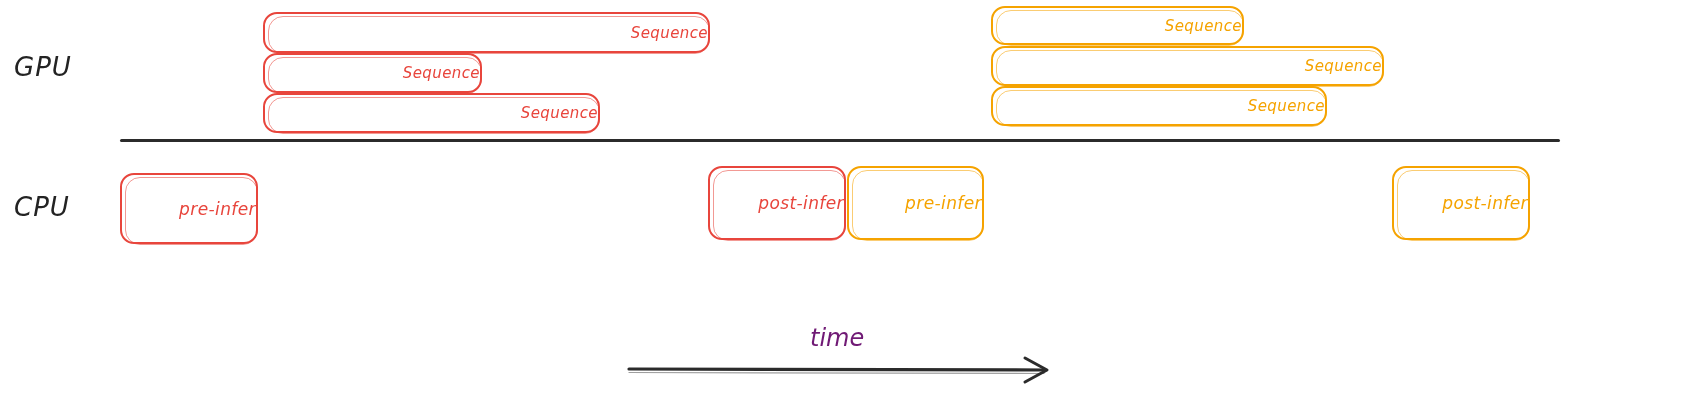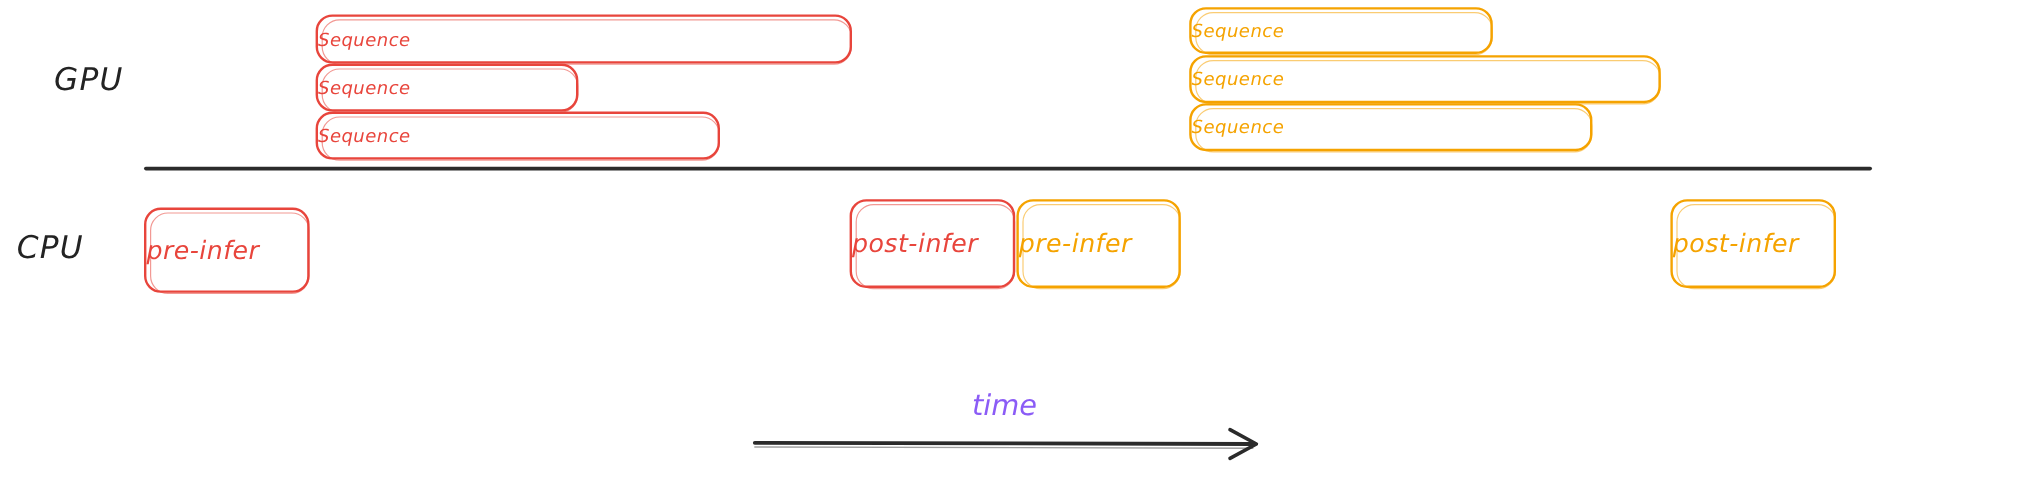--- a/index.html
+++ b/index.html
@@ -34,67 +34,67 @@
     border-radius: 2px;
   }
   .sketch-box {
     position: absolute;
     box-sizing: border-box;
     border-style: solid;
     border-width: 2.6px;
     border-radius: 14px;
     display: flex;
     align-items: center;
-    justify-content: flex-start;
+    justify-content: flex-end;
     background: transparent;
   }
   .sketch-box .box-label {
     font-family: "DejaVu Sans", sans-serif;
     font-size: 15px;
     font-style: italic;
     letter-spacing: 0.4px;
     white-space: nowrap;
     user-select: none;
   }
   .sketch-box.tall .box-label {
-    font-size: 21px;
+    font-size: 17px;
   }
   .sketch-box::after {
     content: "";
     position: absolute;
     left: 3px;
     right: -2px;
     top: 2px;
     bottom: -3px;
     border-style: solid;
     border-width: 1.3px;
     border-color: inherit;
     border-radius: 15px;
     opacity: 0.55;
     pointer-events: none;
   }
   .axis-label {
     position: absolute;
     font-family: "DejaVu Sans", sans-serif;
     font-size: 24px;
     font-style: italic;
-    color: #8b5cf6;
+    color: #701a75;
     white-space: nowrap;
     user-select: none;
   }
   .axis-arrow {
     position: absolute;
   }
 </style>
 </head>
 <body>
 
 <div id="canvas">
 
-  <div class="row-label" style="left:14px; top:52px;margin-left:31px;">GPU</div>
+  <div class="row-label" style="left:14px; top:52px;">GPU</div>
 
   <div class="row-label" style="left:14px; top:192px;font-style:italic;">CPU</div>
 
   <div class="divider" id="lane-divider" style="left: 120px; top: 139px; width: 1440px; height: 3px;"></div>
 
   <div id="gpu-bars">
       <div class="sketch-box" style="left: 263px; top: 12px; width: 447px; height: 41px; border-color: rgb(232, 69, 60); color: rgb(232, 69, 60);">
         <span class="box-label" style="color: rgb(232, 69, 60);">Sequence</span>
       </div>
       <div class="sketch-box" style="left: 263px; top: 53px; width: 219px; height: 40px; border-color: rgb(232, 69, 60); color: rgb(232, 69, 60);">

